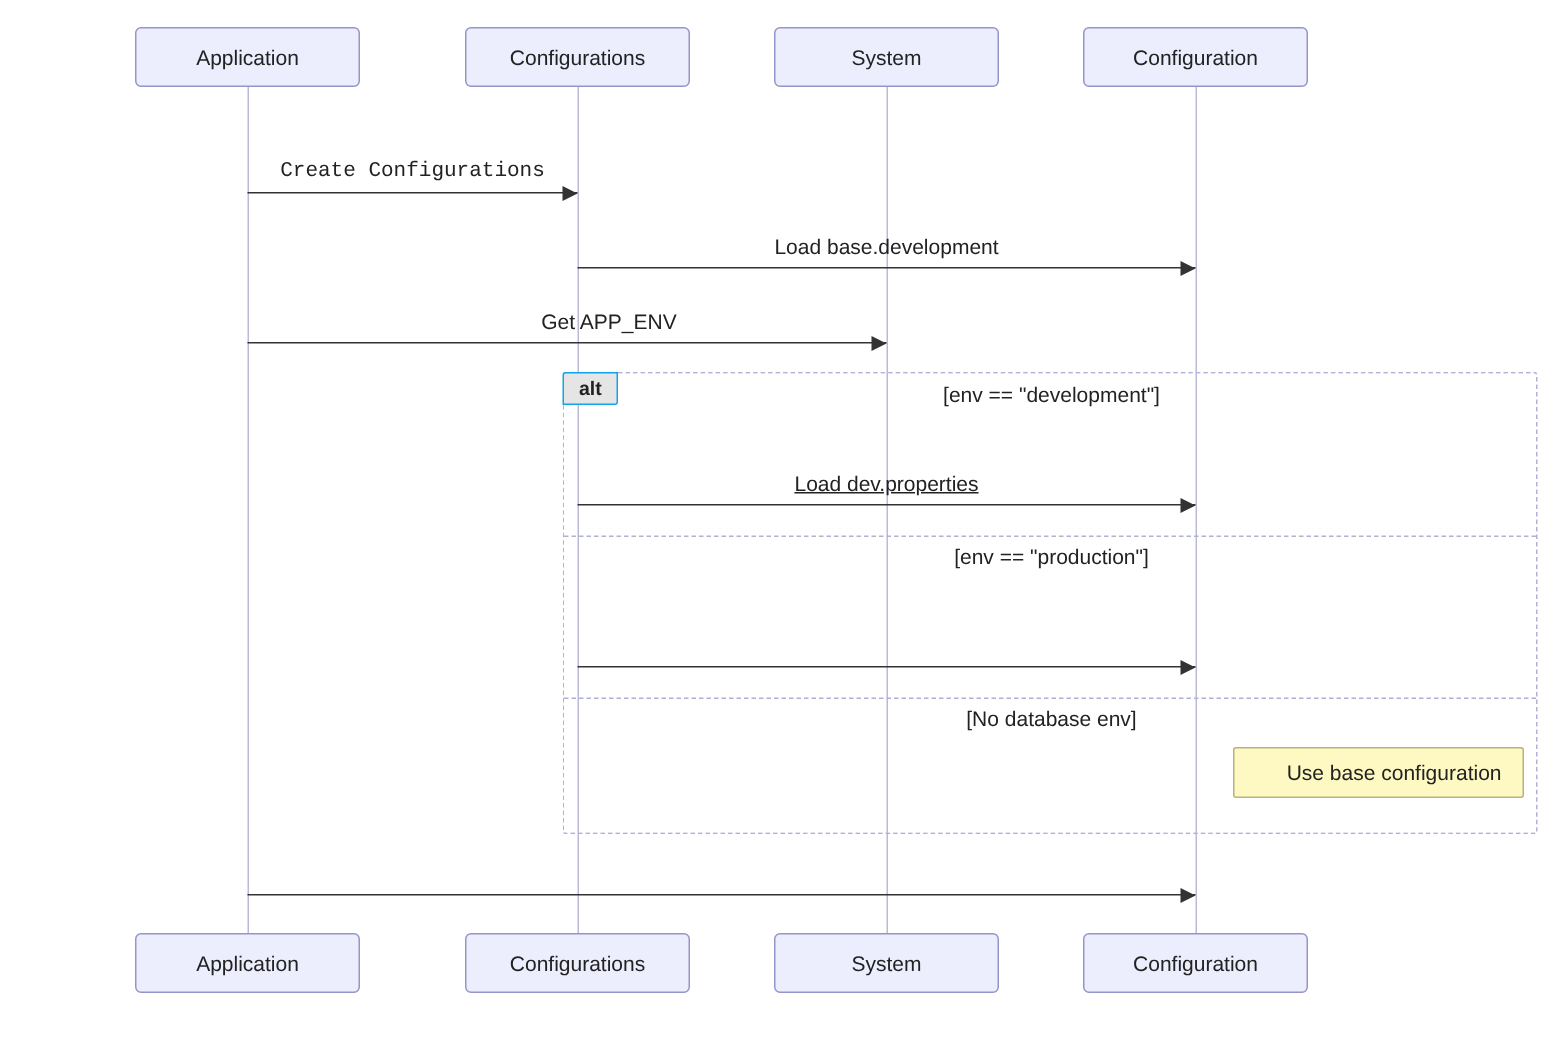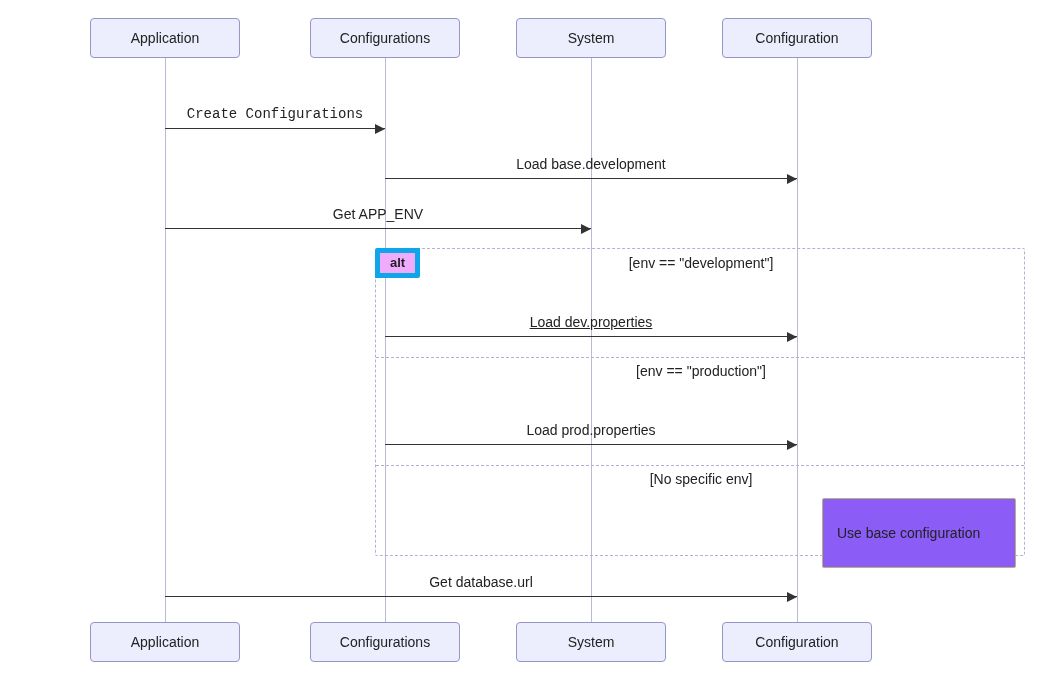--- a/index.html
+++ b/index.html
@@ -61,40 +61,40 @@
   }
   .alt-divider {
     position: absolute;
     left: 0; right: 0;
     border-top: 1px dashed #b1b1d6;
     height: 0;
   }
   .alt-tag {
     position: absolute;
     top: -1px; left: -1px;
-    background: #f0abfc;
-    border: 5px solid #0ea5e9;
+    background: #e5e5e5;
+    border: 1px solid #0ea5e9;
     border-radius: 2px 0 2px 0;
     padding: 2px 10px 3px 10px;
     font-weight: 600;
     font-size: 13px;
   }
   .alt-guard {
     position: absolute;
     text-align: center;
     white-space: nowrap;
   }
   .note {
     position: absolute;
-    background: #8b5cf6;
+    background: #fef9c3;
     border: 1px solid #b8b376;
     border-radius: 2px;
-    padding: 26px 14px;
+    padding: 8px 14px;
     box-sizing: border-box;
-    text-align: left;
+    text-align: right;
   }
 </style>
 </head>
 <body>
 
 <div class="canvas" id="canvas">
     <div class="lifeline" style="left: 125px;"></div>
     <div class="lifeline" style="left: 345px;"></div>
     <div class="lifeline" style="left: 551px;"></div>
     <div class="lifeline" style="left: 757px;"></div>
@@ -121,34 +121,32 @@
     </div>
     <div class="participant" style="left: 682px; top: 622px;">
       <span>Configuration</span>
     </div>
     <div class="alt-box" style="left: 335px; top: 248px; width: 650px; height: 308px;">
       <div class="alt-tag">alt</div>
       <div class="alt-guard" style="left: 205px; width: 240px; top: 6px;">[env == "development"]</div>
       <div class="alt-divider" style="top: 108px;"></div>
       <div class="alt-guard" style="left: 205px; width: 240px; top: 114px;">[env == "production"]</div>
       <div class="alt-divider" style="top: 216px;"></div>
-      <div class="alt-guard" style="left: 205px; width: 240px; top: 222px;">[No specific env]</div>
+      <div class="alt-guard" style="left: 205px; width: 240px; top: 222px;">[No database env]</div>
     </div>
     <div class="note" style="left: 782px; top: 498px; width: 194px;"><span>Use base configuration</span></div>
     <div class="msg-line" style="left: 125px; width: 220px; top: 128px;"></div>
     <div class="arrowhead" style="left: 335px; top: 124px;"></div>
     <div class="msg-label" style="left: 125px; width: 220px; top: 106px; font-family: Liberation Mono, monospace;">Create Configurations</div>
     <div class="msg-line" style="left: 345px; width: 412px; top: 178px;"></div>
     <div class="arrowhead" style="left: 747px; top: 174px;"></div>
     <div class="msg-label" style="left: 345px; width: 412px; top: 156px;">Load base.development</div>
     <div class="msg-line" style="left: 125px; width: 426px; top: 228px;"></div>
     <div class="arrowhead" style="left: 541px; top: 224px;"></div>
-    <div class="msg-label" style="left: 125px; width: 426px; top: 206px;">Get APP_ENV</div>
+    <div class="msg-label" style="left: 125px; width: 426px; top: 206px; padding-left: 28px;">Get APP_ENV</div>
     <div class="msg-line" style="left: 345px; width: 412px; top: 336px;"></div>
     <div class="arrowhead" style="left: 747px; top: 332px;"></div>
     <div class="msg-label" style="left: 345px; width: 412px; top: 314px; text-decoration: underline;">Load dev.properties</div>
     <div class="msg-line" style="left: 345px; width: 412px; top: 444px;"></div>
     <div class="arrowhead" style="left: 747px; top: 440px;"></div>
-    <div class="msg-label" style="left: 345px; width: 412px; top: 422px;">Load prod.properties</div>
     <div class="msg-line" style="left: 125px; width: 632px; top: 596px;"></div>
     <div class="arrowhead" style="left: 747px; top: 592px;"></div>
-    <div class="msg-label" style="left: 125px; width: 632px; top: 574px;">Get database.url</div>
   </div>
 
 </body></html>

